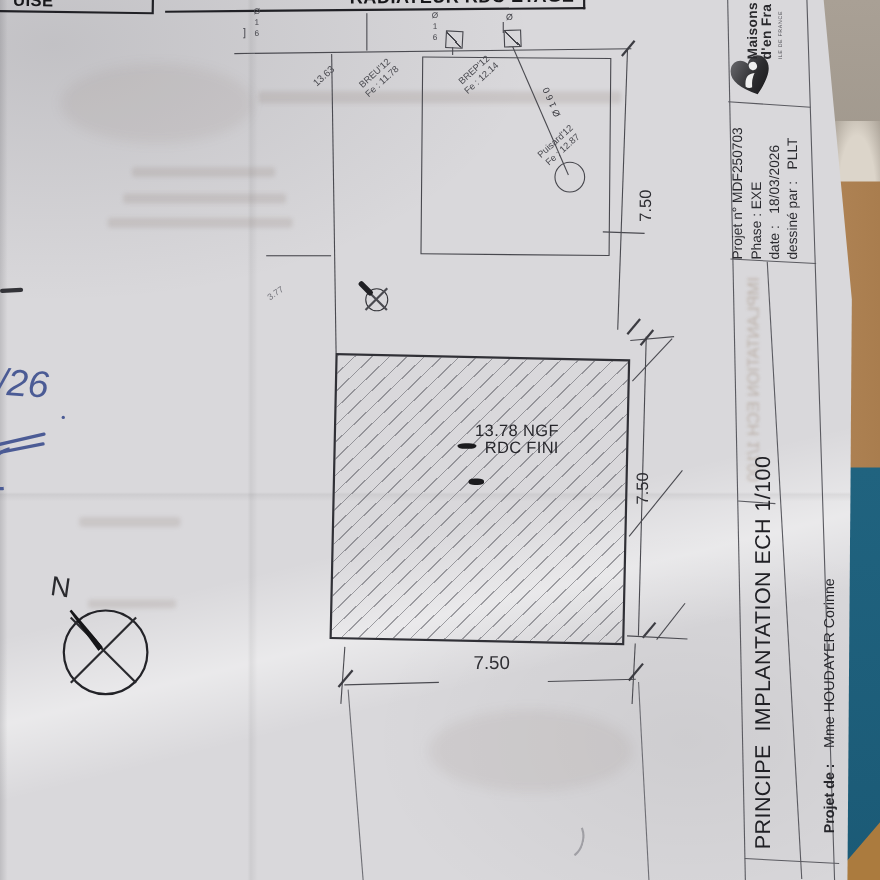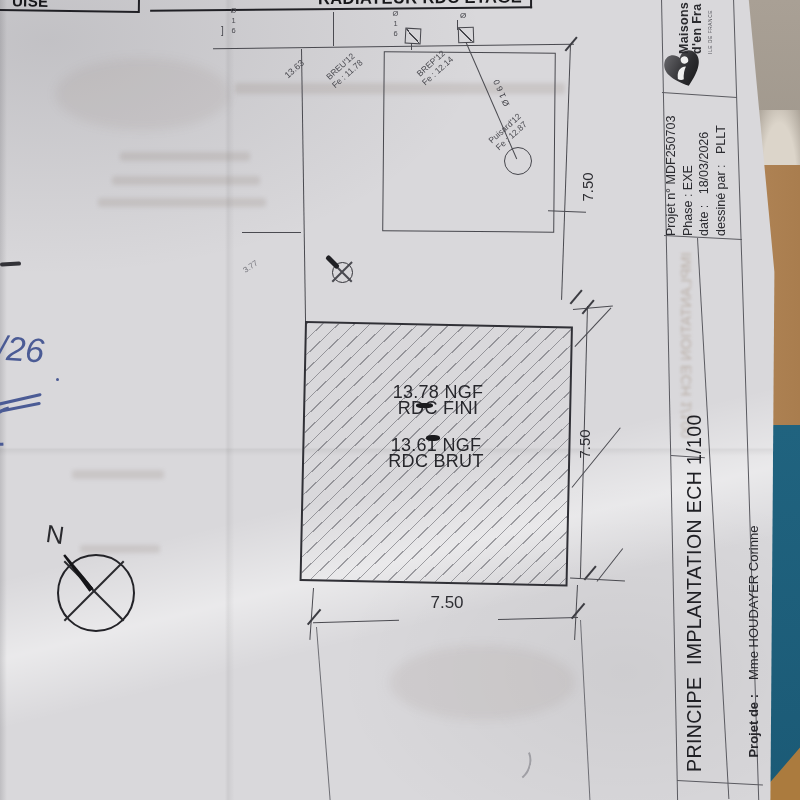--- a/index.html
+++ b/index.html
@@ -29,21 +29,21 @@
   .dwg-txt{color:#3a3a40;}
   .ann{font-size:8.5px;line-height:10px;text-align:center;color:#4a4a50;white-space:nowrap;}
   .pre{white-space:pre;}
   .vtext{writing-mode:vertical-rl;text-orientation:upright;font-size:7.5px;letter-spacing:1px;color:#4a4a50;}
   .bleed{background:rgba(125,108,95,.16);filter:blur(2px);border-radius:3px;}
   .blob{background:rgba(120,104,92,.09);filter:blur(5px);border-radius:50%;}
   .dim-label{font-size:15px;color:#2e2e33;text-align:center;}
   
   #slab{left:305px;top:321px;width:264px;height:256px;border:2px solid #303036;transform:rotate(1.2deg);transform-origin:top left;
     background:repeating-linear-gradient(135deg,rgba(80,80,88,.5) 0 1px,rgba(0,0,0,0) 1px 11px);}
-  .slab-txt{text-align:center;font-size:18px;line-height:16px;color:#26262b;letter-spacing:.3px;}
+  .slab-txt{text-align:right;font-size:15px;line-height:16px;color:#26262b;letter-spacing:.3px;}
   .smudge{background:#1b1b1e;border-radius:40%;}
   
   .tbl{width:1.4px;background:#5a5a60;transform-origin:top left;}
   .tbh{height:1.3px;background:#5a5a60;transform-origin:left center;}
   .rot90{transform:rotate(-90deg);}
   .tb-line{font-size:12.5px;line-height:16.5px;color:#2b2b30;white-space:pre;}
   #principe-text{font-size:19.5px;letter-spacing:.4px;color:#202025;white-space:pre;text-align:left;}
   #projetde{font-size:13px;color:#26262b;white-space:pre;}
   #logo-text{line-height:13px;color:#2a2a2e;}
   #logo-text .b1,#logo-text .b2{font-weight:bold;font-size:12.5px;letter-spacing:.3px;}
@@ -124,24 +124,20 @@
   <div class="abs ln" style="left:570px;top:44px;width:1.3px;height:256px;transform:rotate(2deg);transform-origin:top left;"></div>
   <div class="abs tick" style="left:562px;top:43px;width:18px;transform:rotate(-50deg);"></div>
   <div class="abs tick" style="left:567px;top:296px;width:18px;transform:rotate(-50deg);"></div>
   <div class="abs ln" style="left:548px;top:211px;width:38px;height:1.1px;transform:rotate(2deg);"></div>
   <div class="abs dim-label rot90" style="left:559px;top:177px;width:60px;height:20px;">7.50</div>
 
   <div class="abs" id="slab"></div>
   <div class="abs slab-txt" style="left:368px;top:384px;width:140px;">
     <div>13.78 NGF</div>
     <div>RDC FINI</div>
-  </div>
-  <div class="abs slab-txt" style="left:366px;top:437px;width:140px;">
-    <div>13.61 NGF</div>
-    <div>RDC BRUT</div>
   </div>
   <div class="abs smudge" style="left:416px;top:403px;width:17px;height:5px;"></div>
   <div class="abs smudge" style="left:426px;top:435px;width:14px;height:6px;"></div>
 
   <div class="abs ln" style="left:573px;top:309px;width:40px;height:1.3px;transform:rotate(-5deg);transform-origin:left center;"></div>
   <div class="abs ln" style="left:575px;top:346px;width:53px;height:1.3px;transform:rotate(-47deg);transform-origin:left center;"></div>
 
   <div class="abs ln" style="left:587px;top:306px;width:1.3px;height:272px;transform:rotate(1.5deg);transform-origin:top left;"></div>
   <div class="abs tick" style="left:579px;top:306px;width:18px;transform:rotate(-50deg);"></div>
   <div class="abs tick" style="left:581px;top:572px;width:18px;transform:rotate(-50deg);"></div>

